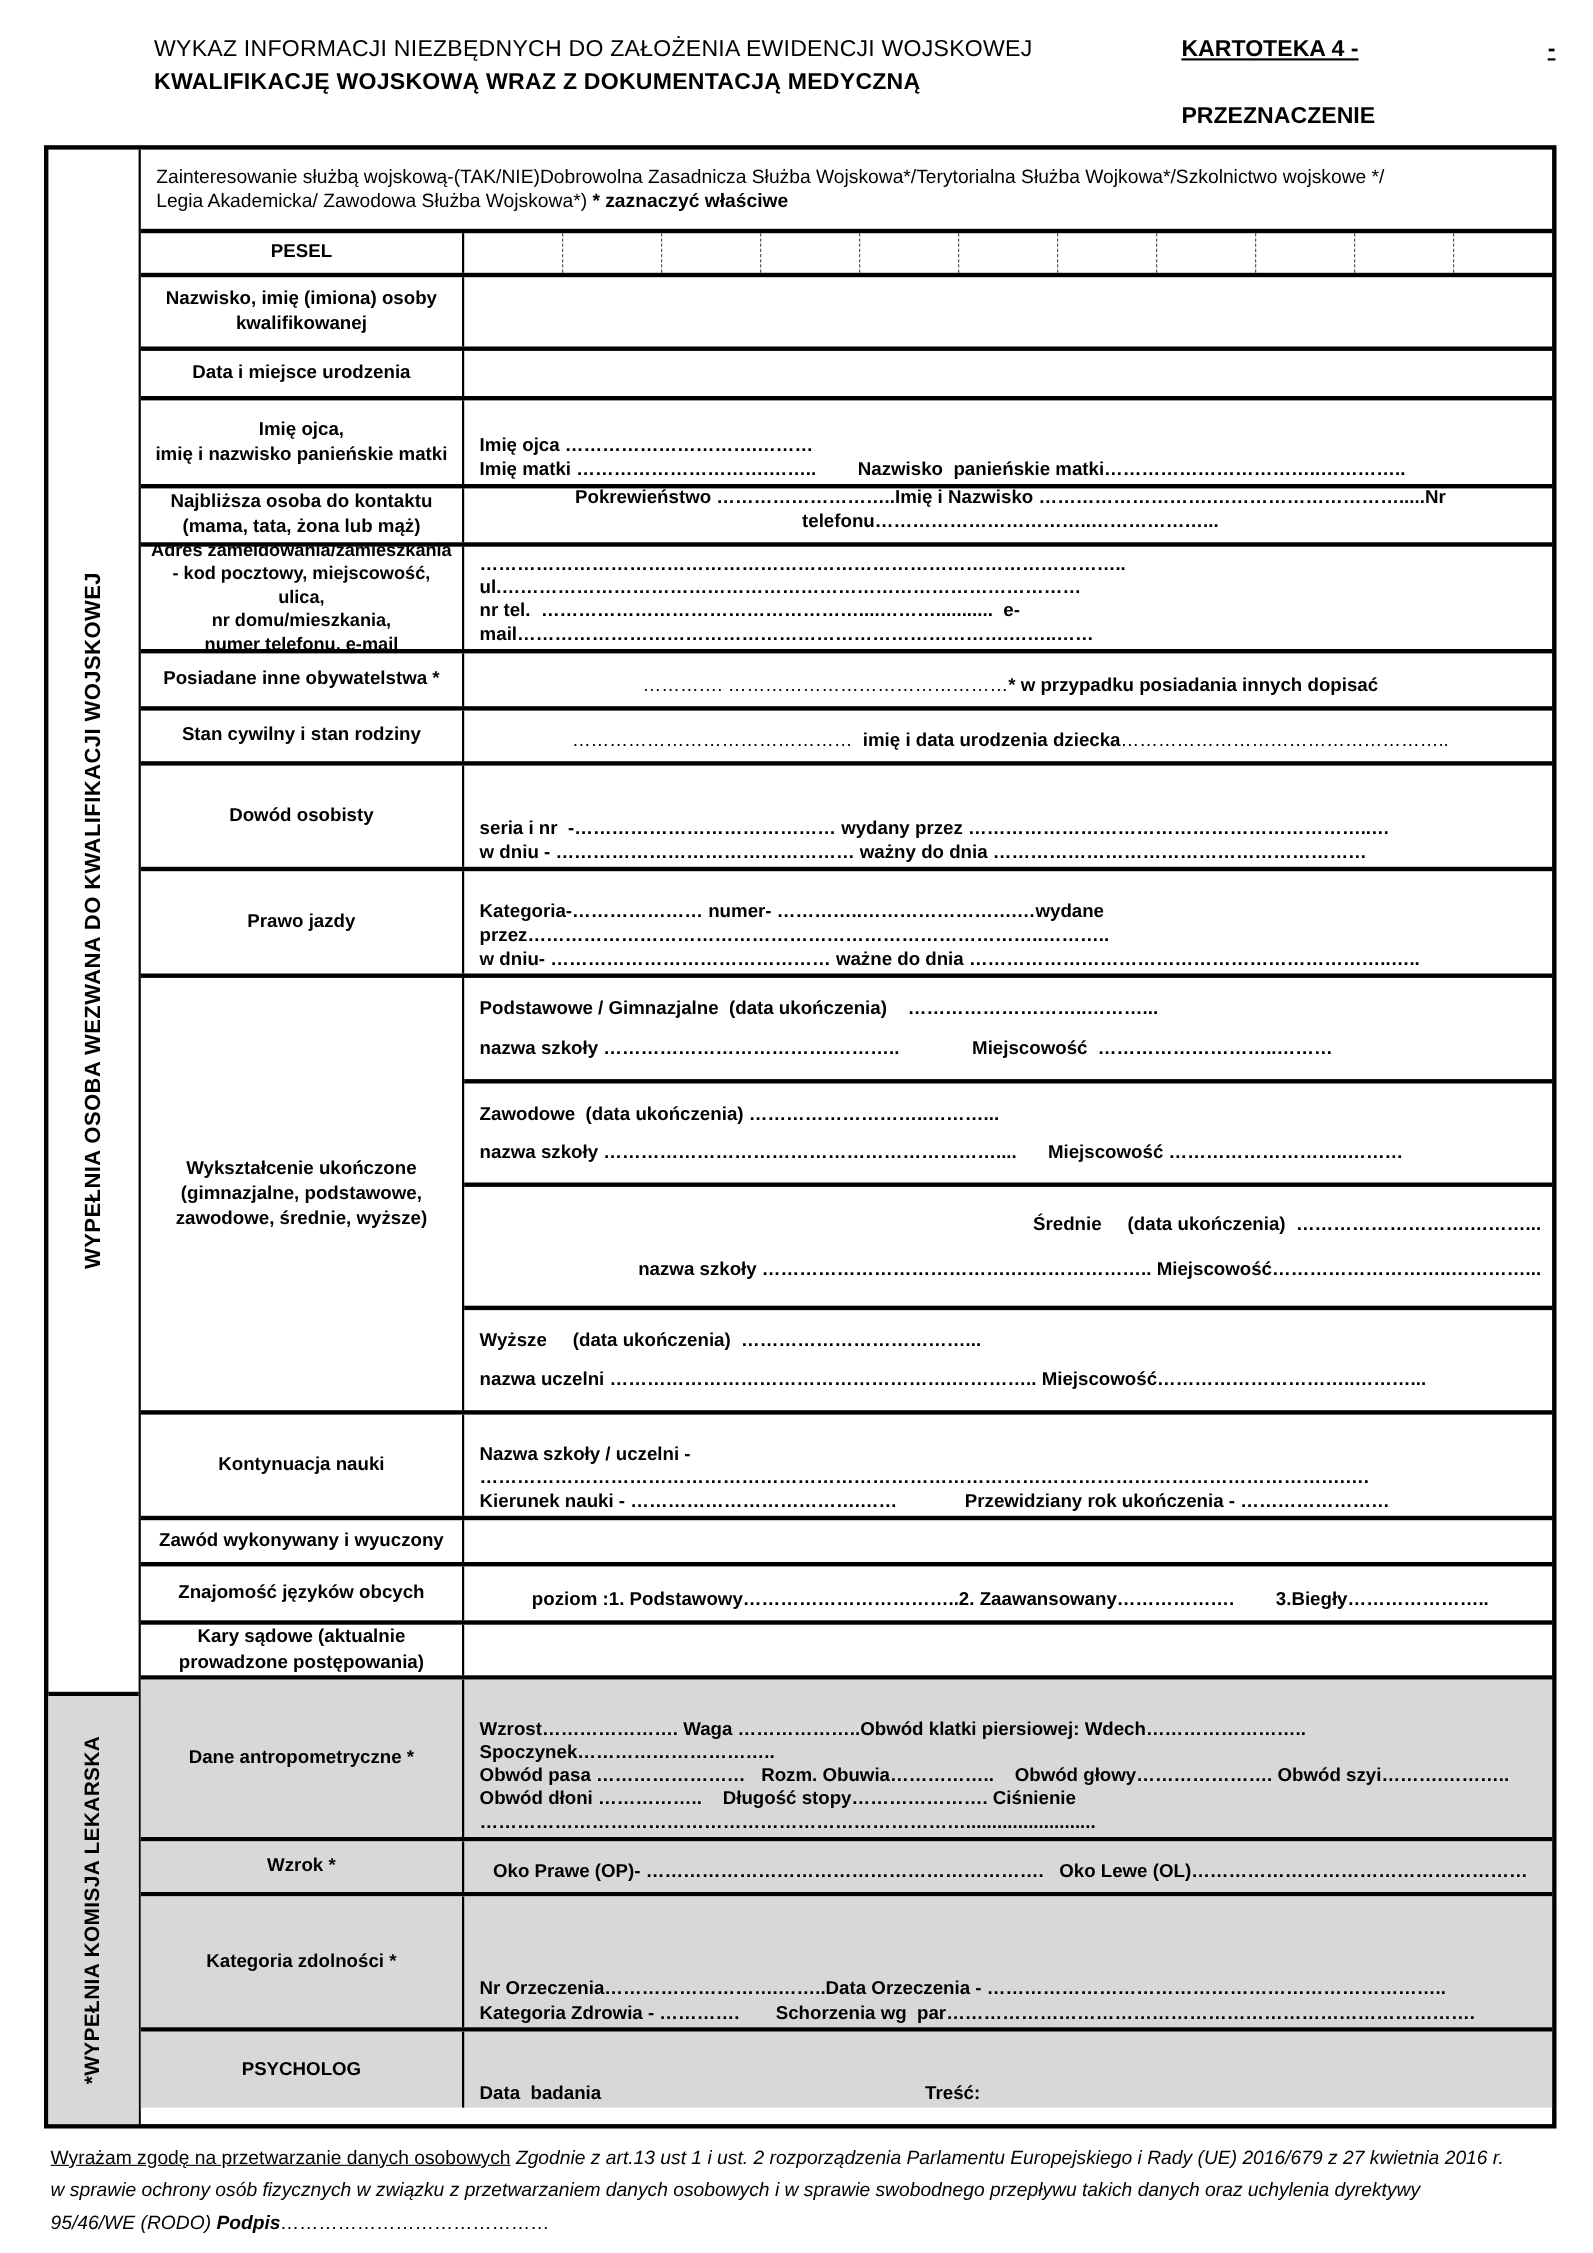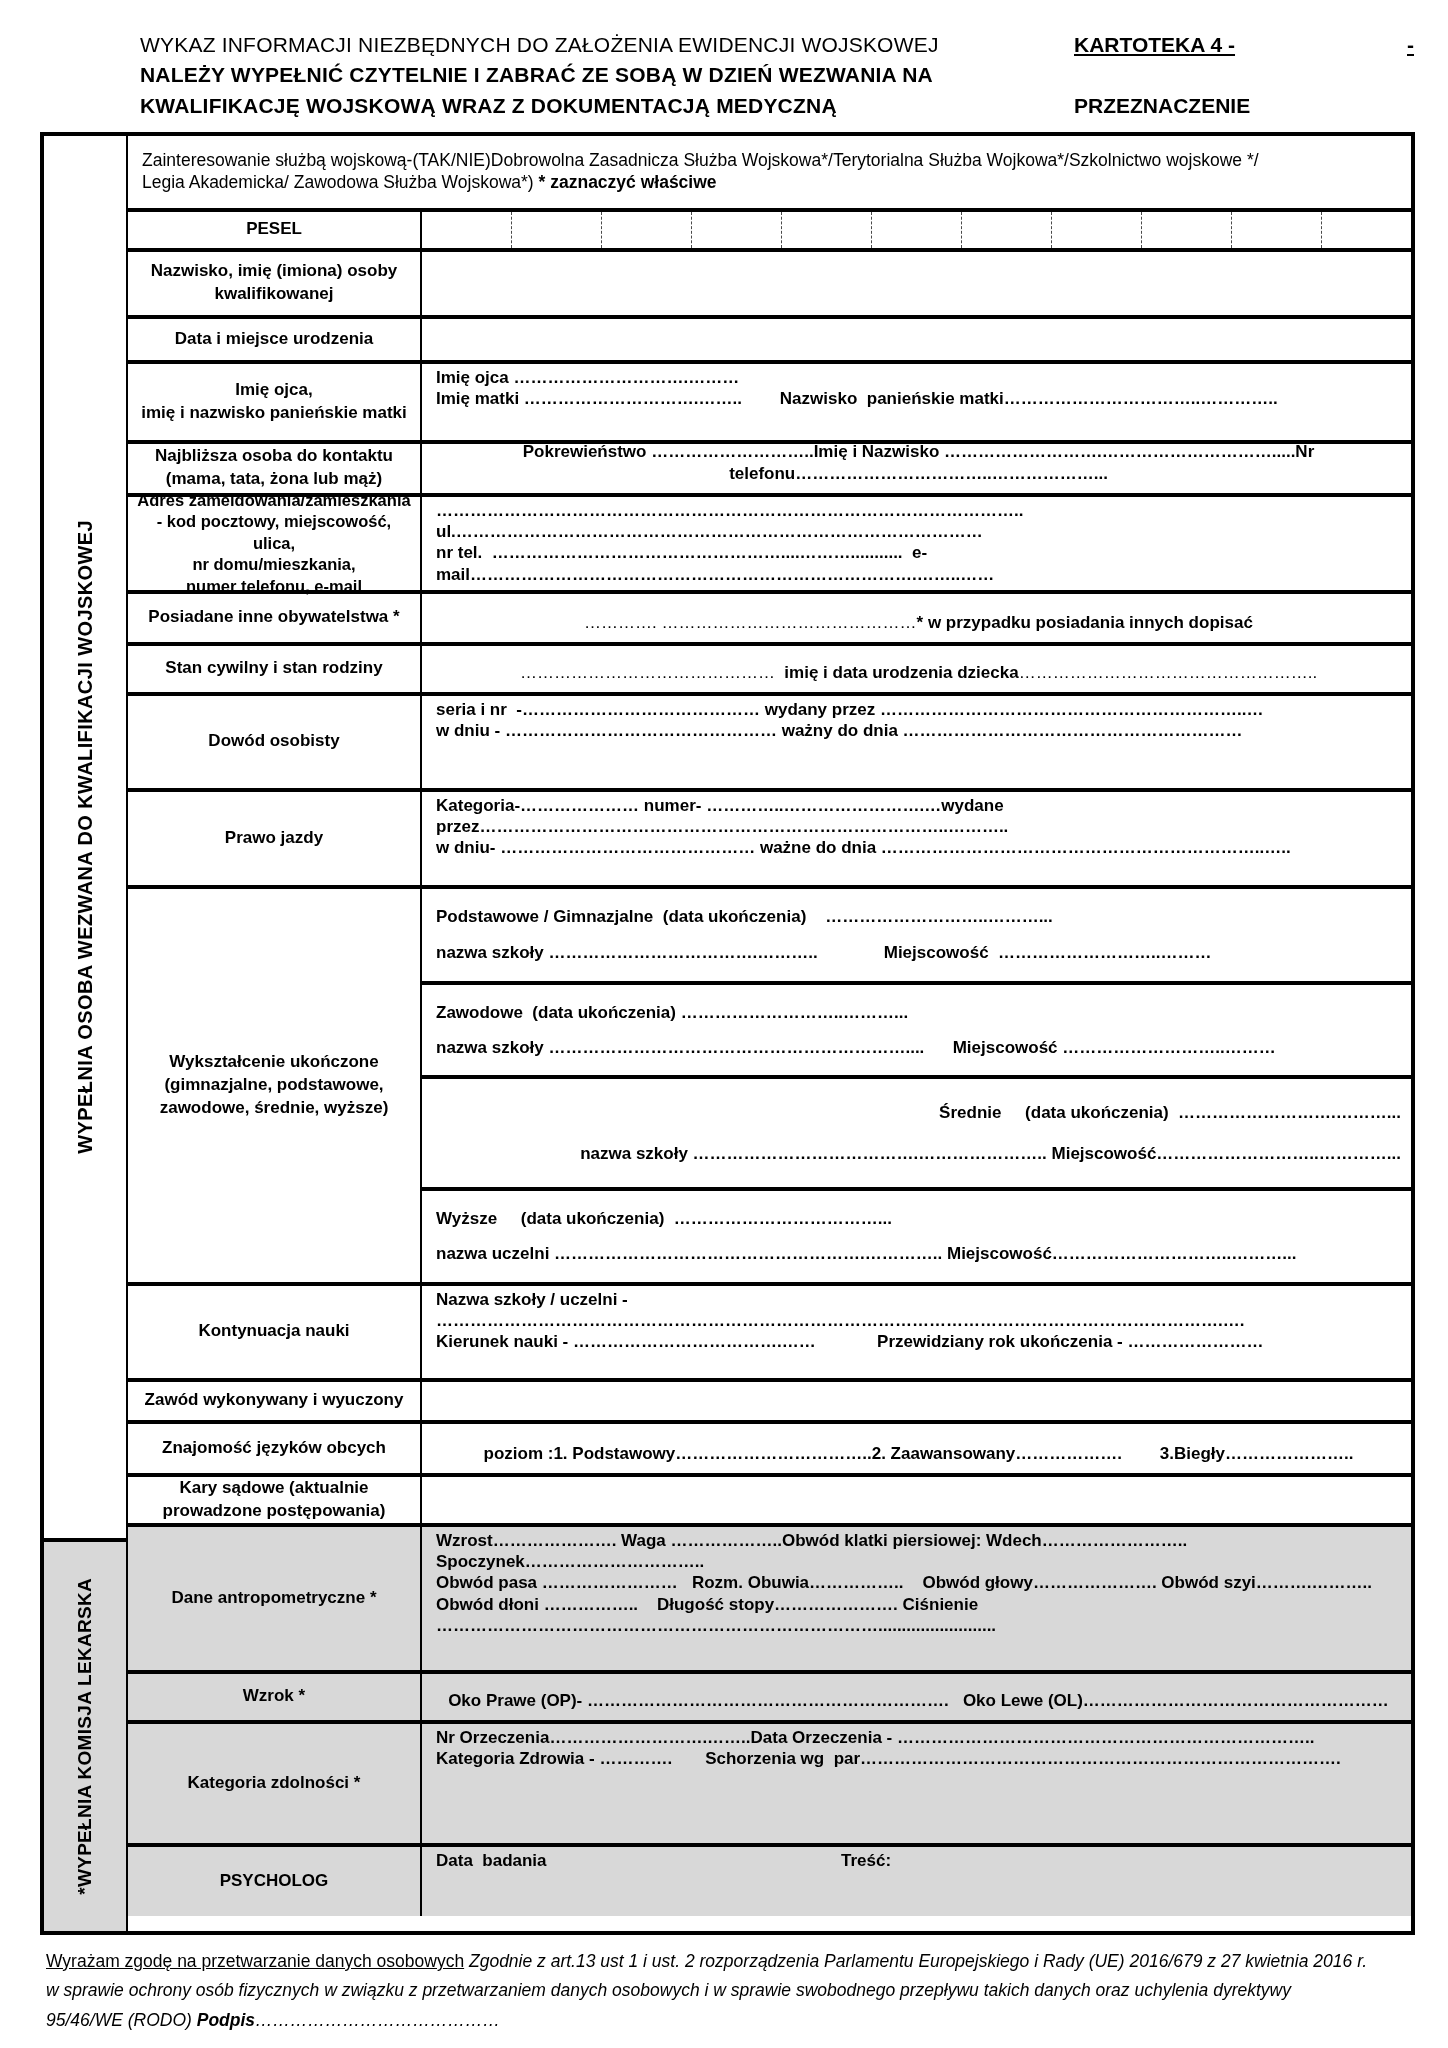--- a/index.html
+++ b/index.html
@@ -30,21 +30,21 @@
   .form-main{flex:1;display:flex;flex-direction:column;}
   .row{display:flex;border-bottom:4px solid #000;box-sizing:border-box;}
   .row:last-child{border-bottom:none;}
   .gray{background:#d8d8d8;}
   .label-cell{
     width:294px;border-right:2px solid #000;box-sizing:border-box;
     display:flex;align-items:center;justify-content:center;text-align:center;
     font-weight:700;font-size:17px;line-height:1.35;white-space:pre-line;padding:2px 8px;
   }
   .content-cell{
-    flex:1;display:flex;flex-direction:column;justify-content:flex-start;
+    flex:1;display:flex;flex-direction:column;justify-content:flex-end;
     padding:3px 10px 3px 14px;font-size:17px;font-weight:700;white-space:pre-wrap;
     box-sizing:border-box;overflow:hidden;
   }
   .content-cell.bottom{justify-content:flex-end;padding-bottom:9px;text-align:center;}
   .cl{line-height:1.25;}
   .b{font-weight:700;}
   .n{font-weight:400;}
   
   .r-intro{height:76px;}
   .r-intro .intro-cell{flex:1;display:flex;flex-direction:column;justify-content:center;padding-left:14px;font-size:17.5px;font-weight:400;line-height:1.55;white-space:pre-wrap;}
@@ -84,21 +84,20 @@
   .u{text-decoration:underline;}
   .i{font-style:italic;}
   .bi{font-style:italic;font-weight:700;}
 </style>
 </head>
 <body>
 
 <div class="header">
   <div class="header-left">
     <div class="h1">WYKAZ INFORMACJI NIEZBĘDNYCH DO ZAŁOŻENIA EWIDENCJI WOJSKOWEJ</div>
-    <div class="h2">NALEŻY WYPEŁNIĆ CZYTELNIE I ZABRAĆ  ZE SOBĄ W DZIEŃ WEZWANIA NA</div>
     <div class="h2">KWALIFIKACJĘ WOJSKOWĄ WRAZ Z DOKUMENTACJĄ MEDYCZNĄ</div>
   </div>
   <div class="header-right">
     <div class="kart-row">
       <span>KARTOTEKA 4 -</span>
       <span>-</span>
     </div>
     <div class="przezn">PRZEZNACZENIE</div>
   </div>
 </div>

